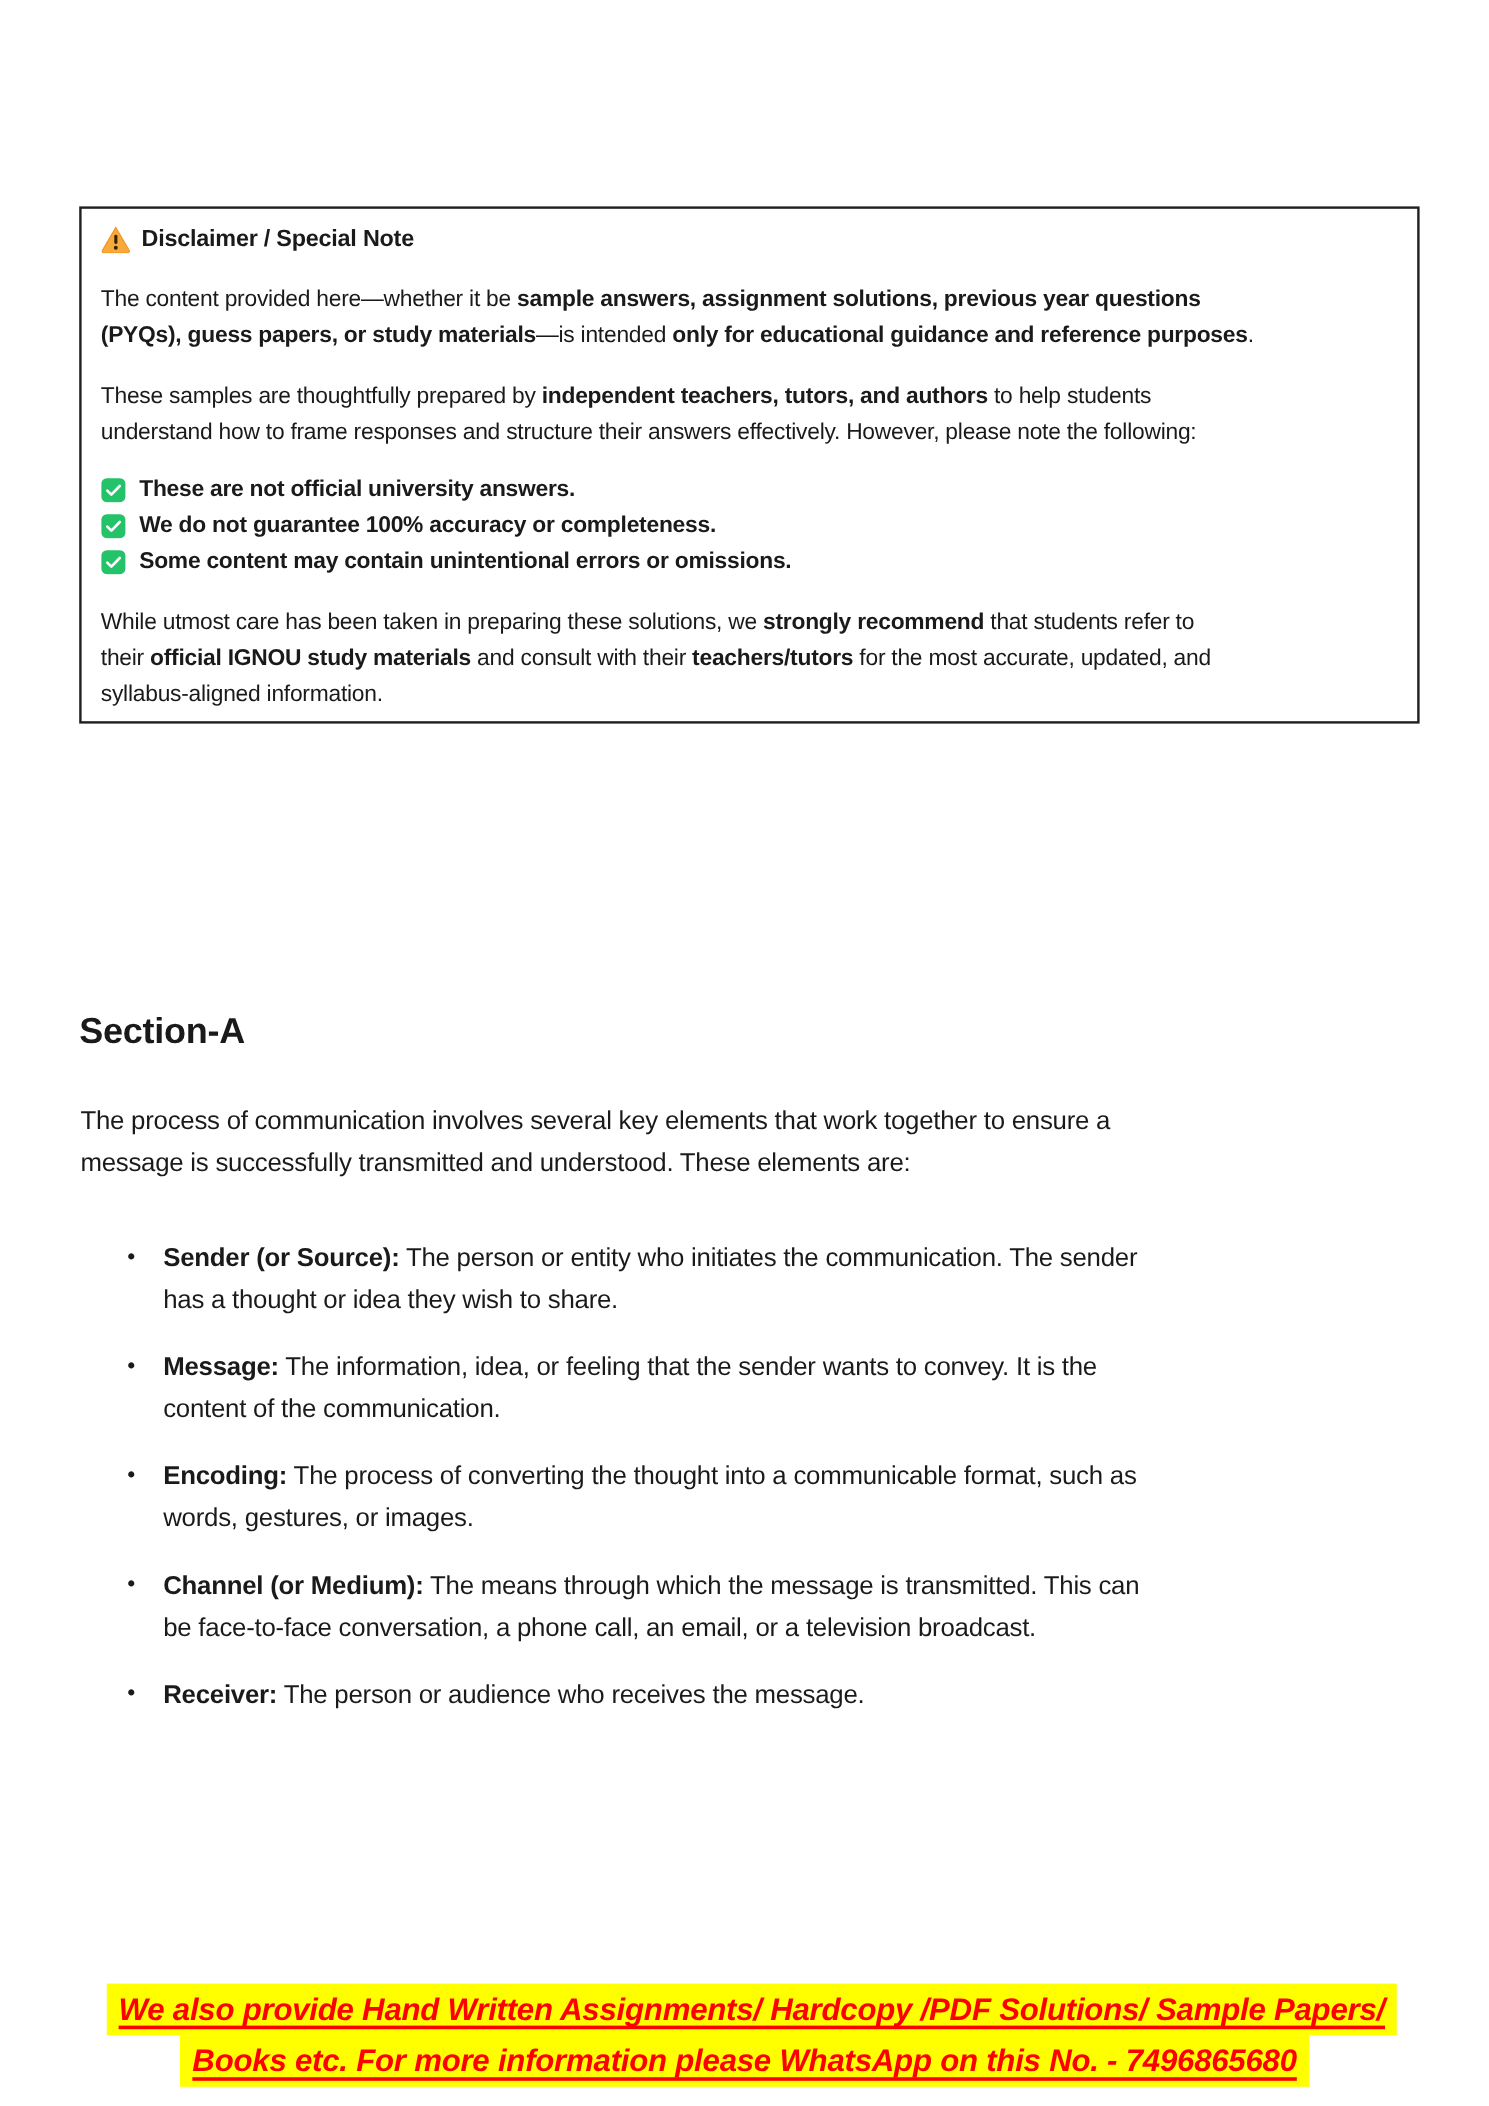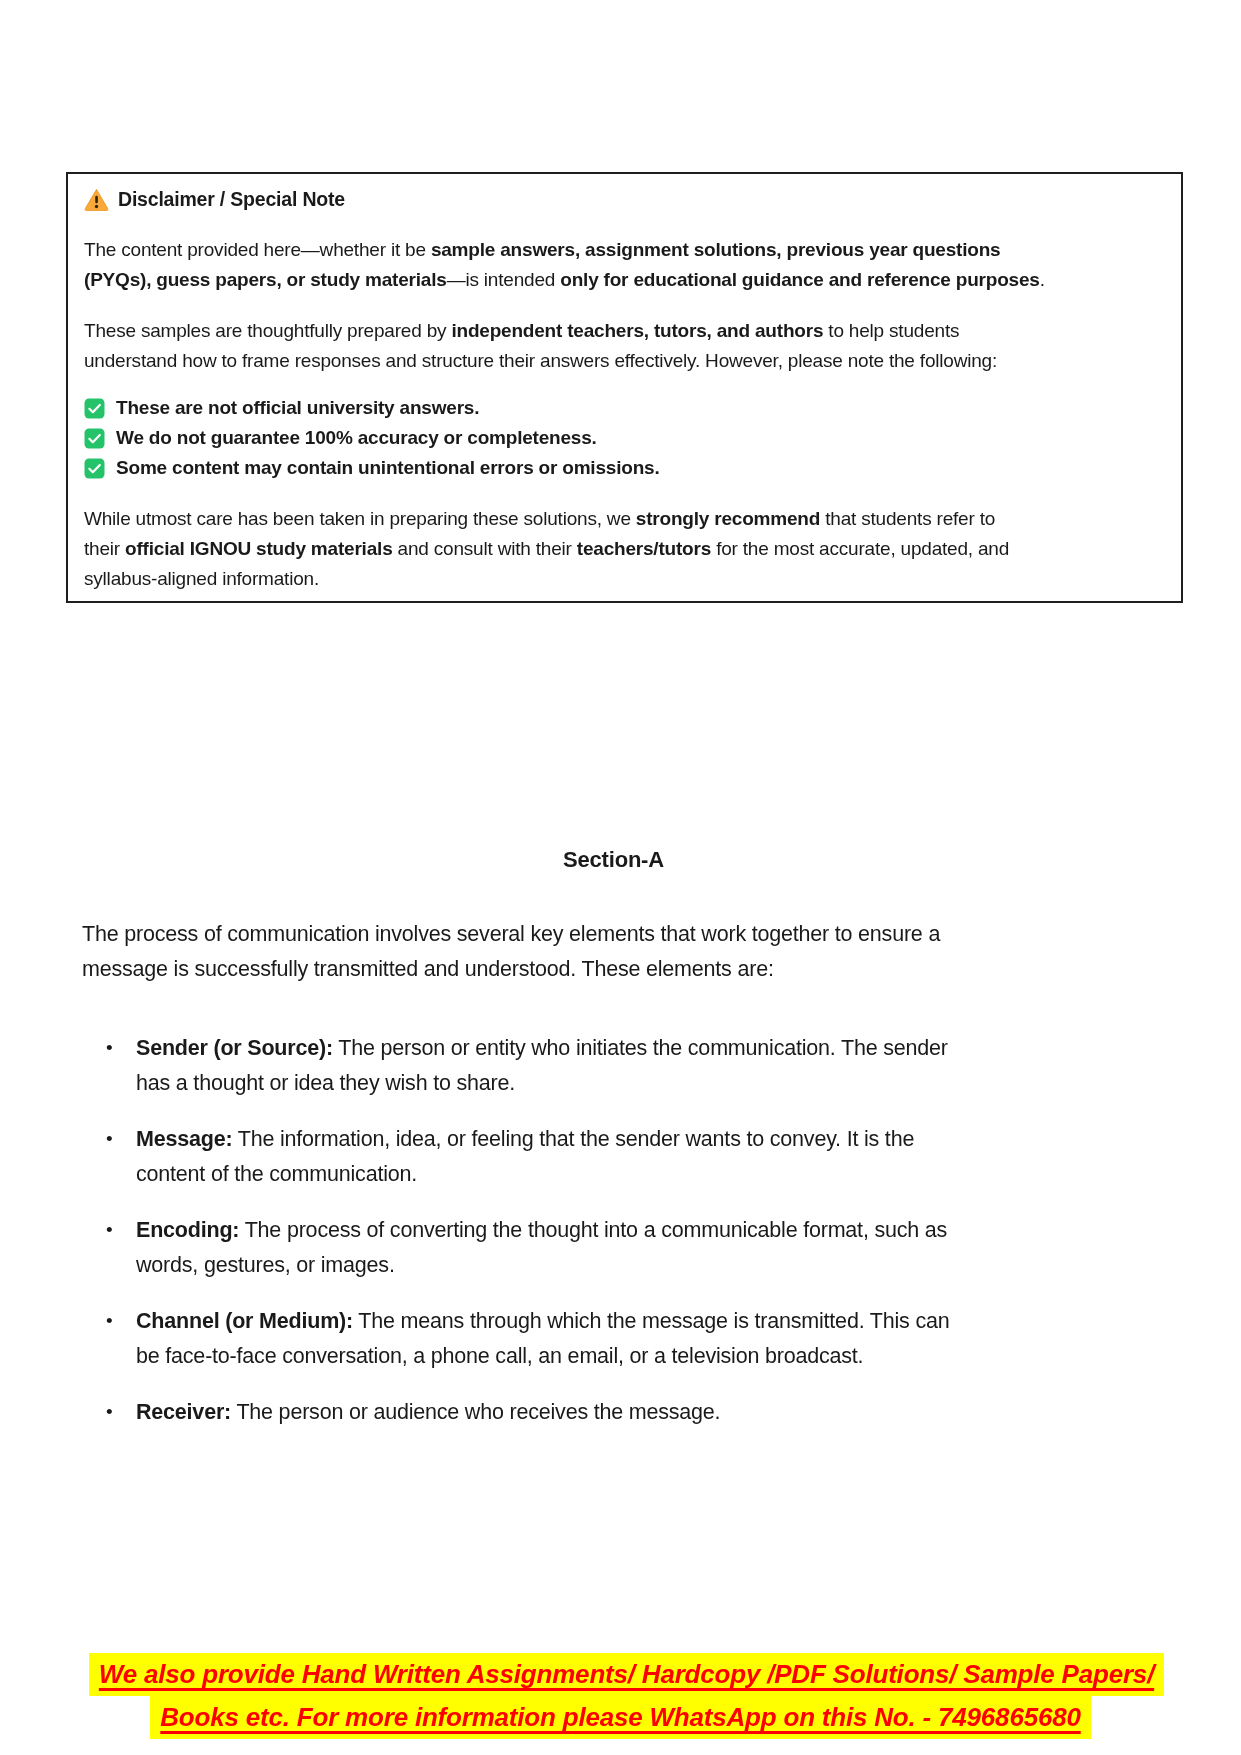--- a/index.html
+++ b/index.html
@@ -41,28 +41,28 @@
     display:flex;align-items:center;gap:5px;
     font-weight:bold;margin-top:22px;line-height:30px;
   }
   .books-icon{flex:0 0 auto;display:inline-flex;}
   
   .main{
     position:absolute;left:66px;top:842px;width:1095px;
     font-size:21.5px;line-height:35px;
   }
   .section-heading{
-    text-align:center;font-weight:bold;font-size:22px;
+    text-align:left;font-weight:bold;font-size:30px;
     margin:0 0 40px 0;
   }
   .question{
     font-weight:bold;font-size:22.5px;
     margin:0 0 36px 0;
   }
-  .intro{margin:0 0 44px 16px;white-space:pre-line;}
+  .intro{margin:0 0 44px 1px;white-space:pre-line;}
   .bullet-list{margin:0;padding:0;list-style:none;}
   .bullet-list li{
     position:relative;
     margin:0 0 21px 70px;
     white-space:pre-line;
   }
   .bullet-list li::before{
     content:"\2022";
     position:absolute;left:-30px;top:-1px;
     font-size:19px;

